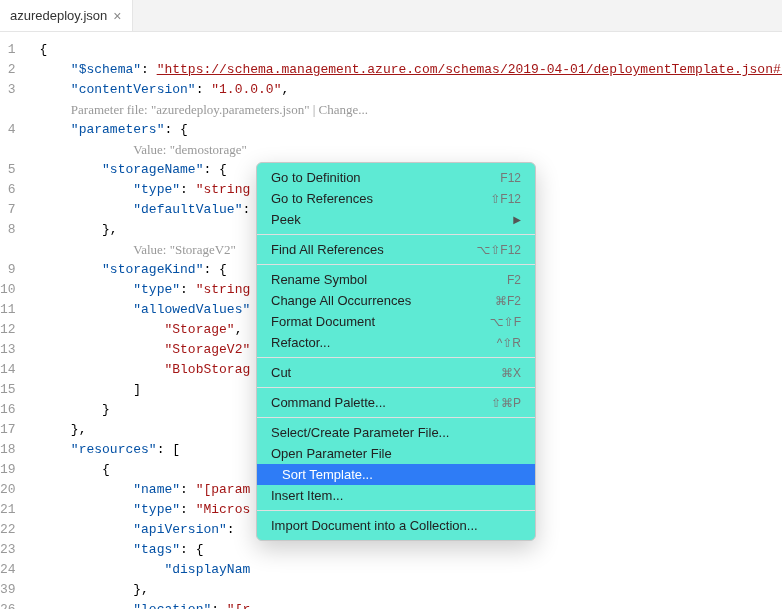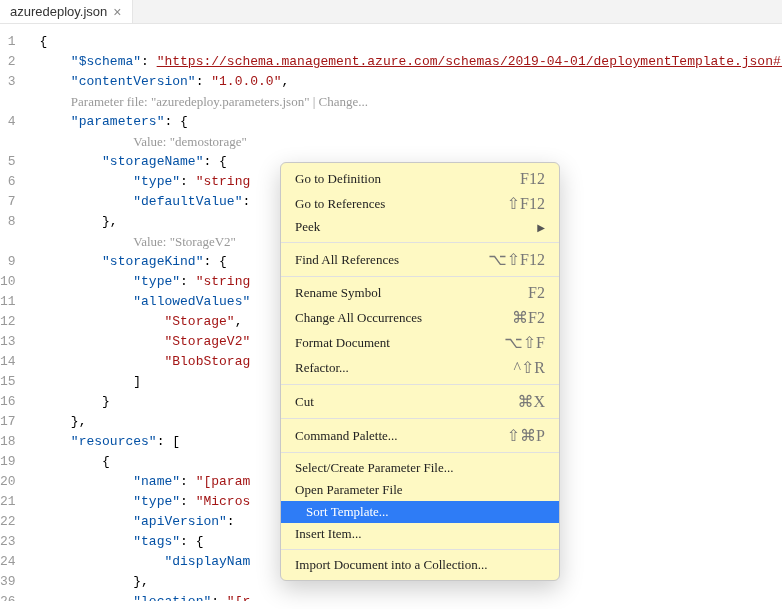--- a/index.html
+++ b/index.html
@@ -9,21 +9,21 @@
       background: #fff;
       color: #333;
       width: 782px;
       height: 609px;
       overflow: hidden;
       position: relative;
     }
     .tab-bar {
       display: flex;
       background: #f3f3f3;
-      height: 24px;
+      height: 32px;
       border-bottom: 1px solid #e5e5e5;
     }
     .tab {
       display: flex;
       align-items: center;
       padding: 0 10px;
       background: #fff;
       border-right: 1px solid #e5e5e5;
       gap: 6px;
       font-size: 13px;
@@ -53,45 +53,45 @@
       white-space: pre;
     }
     .code .row { height: 20px; }
     .punct { color: #000; }
     .key { color: #0451a5; }
     .str { color: #a31515; }
     .url { color: #a31515; text-decoration: underline; }
     .hint { color: #999; font-style: normal; font-family: Liberation Serif, serif; }
     .context-menu {
       position: absolute;
-      left: 280px;
+      left: 256px;
       top: 162px;
       width: 280px;
-      background: #fef9c3;
+      background: #5eead4;
       border: 1px solid #c8c8c8;
       border-radius: 6px;
       box-shadow: 0 8px 24px rgba(0,0,0,0.2);
       padding: 4px 0;
-      font-family: Liberation Serif, serif;
+      font-family: Liberation Sans, sans-serif;
       font-size: 13px;
     }
     .menu-item {
       display: flex;
       justify-content: space-between;
       align-items: center;
       padding: 3px 14px;
       color: #222;
       cursor: default;
     }
     .menu-item.selected {
       background: #2e7cf6;
       color: #fff;
       padding-left: 25px;
     }
-    .menu-item .shortcut { color: #777; font-size: 16px; }
+    .menu-item .shortcut { color: #777; font-size: 12px; }
     .menu-sep {
       height: 1px;
       background: #e0e0e0;
       margin: 4px 0;
     }
     .peek-arrow { font-size: 10px; color: #555; }
   </style>
 </head>
 <body>
 

